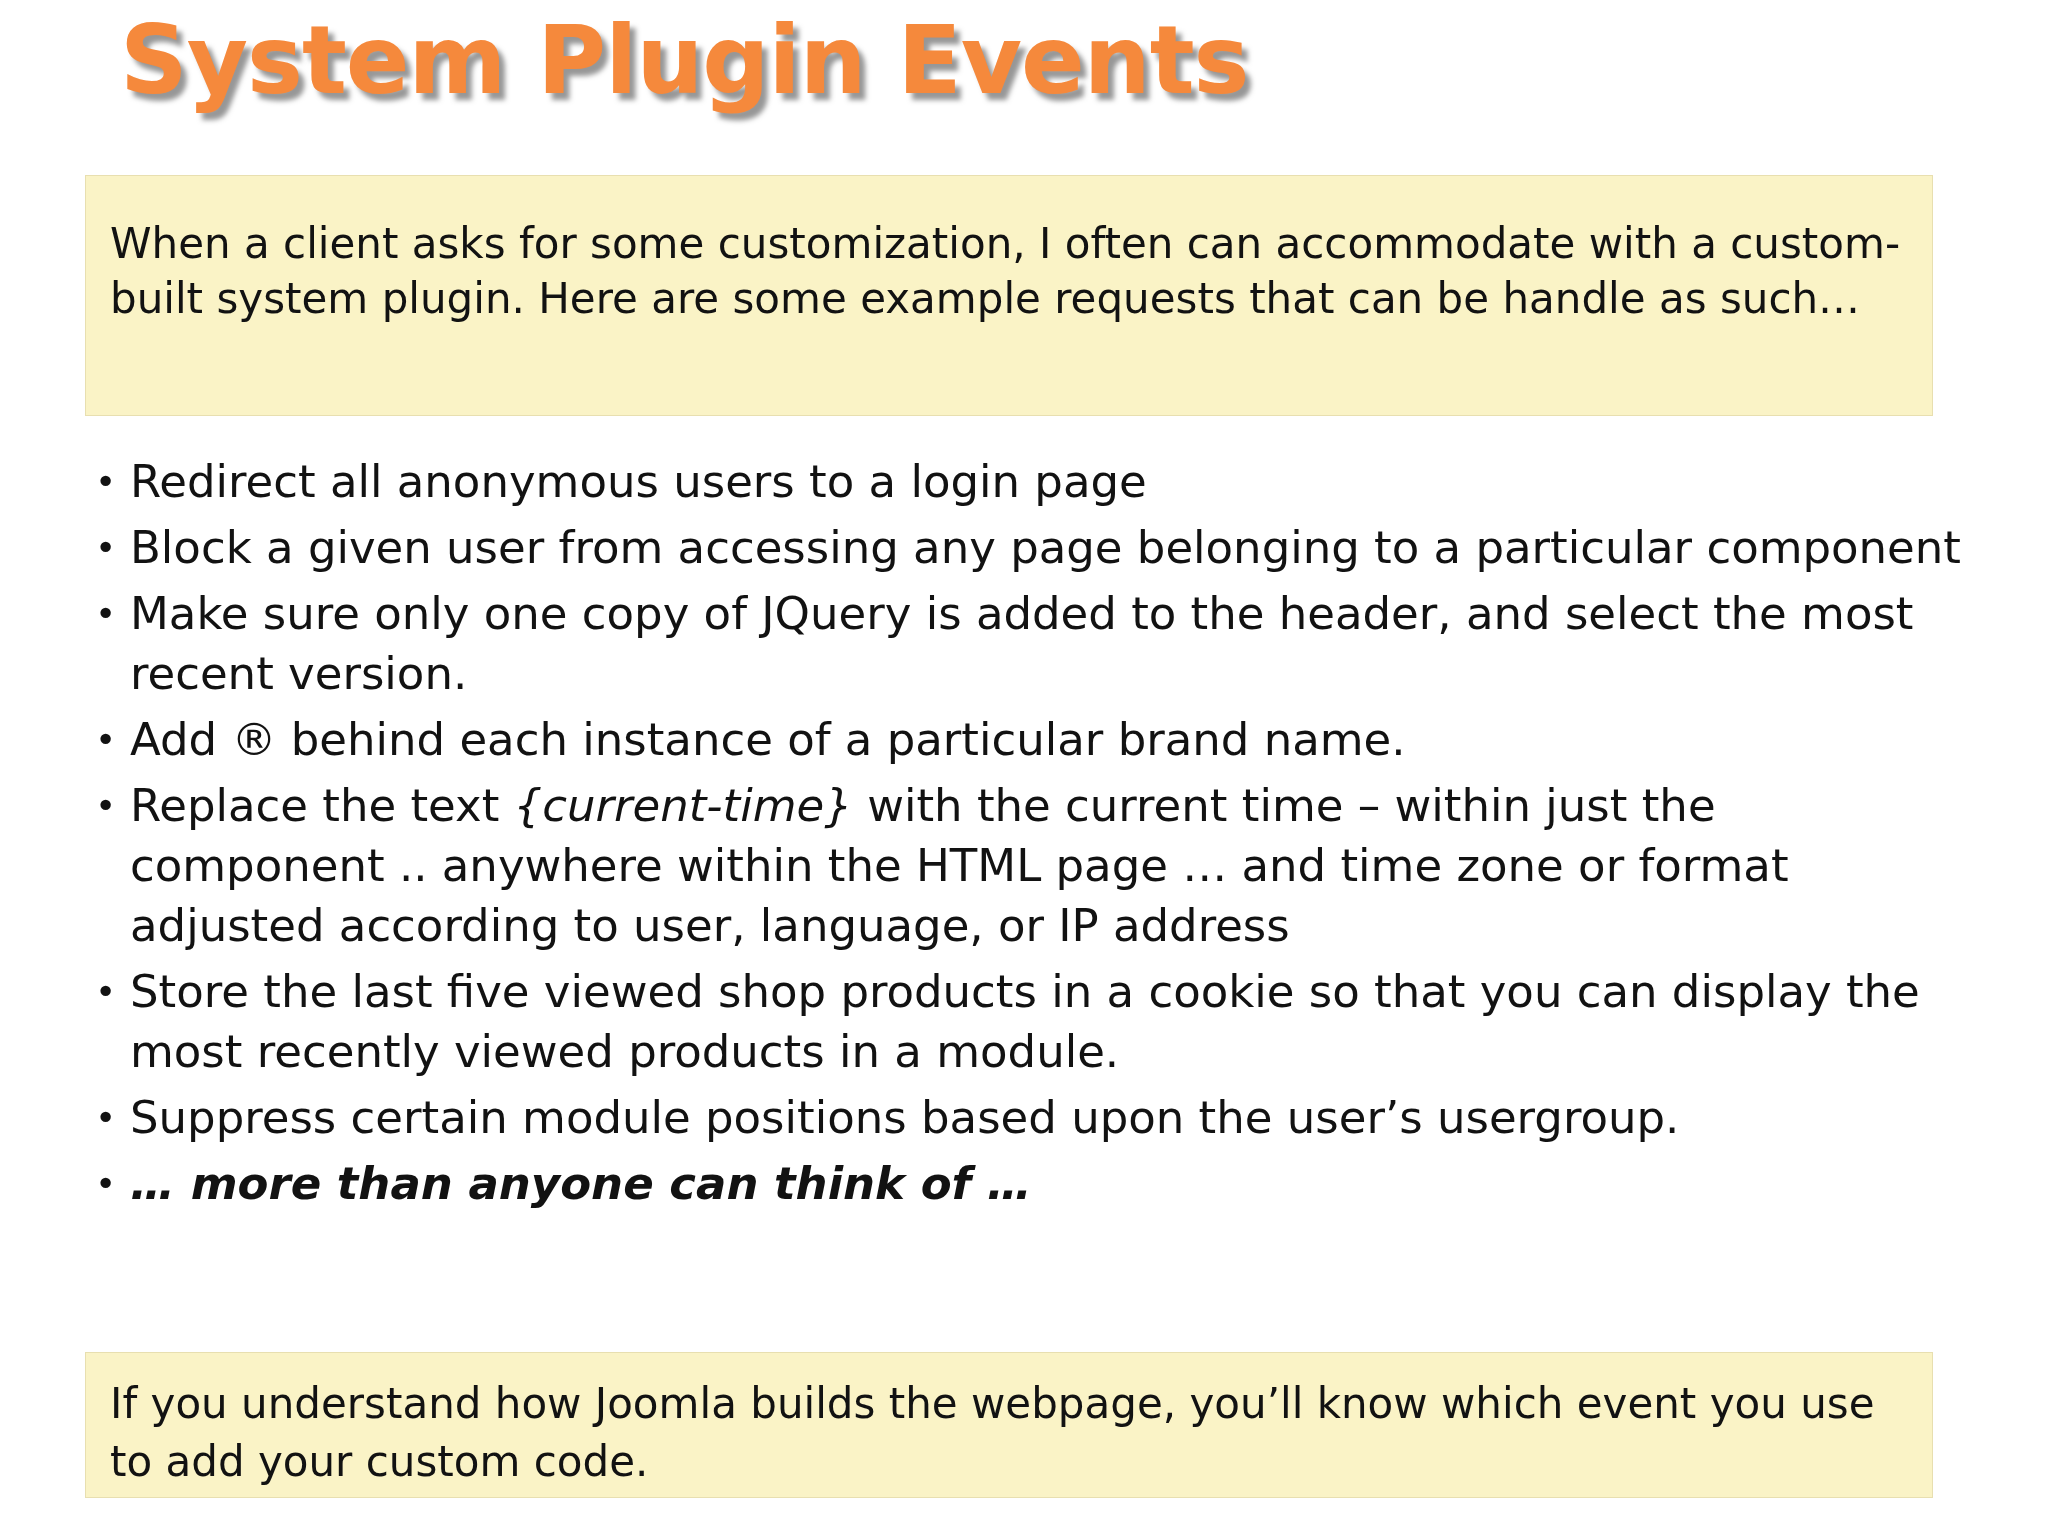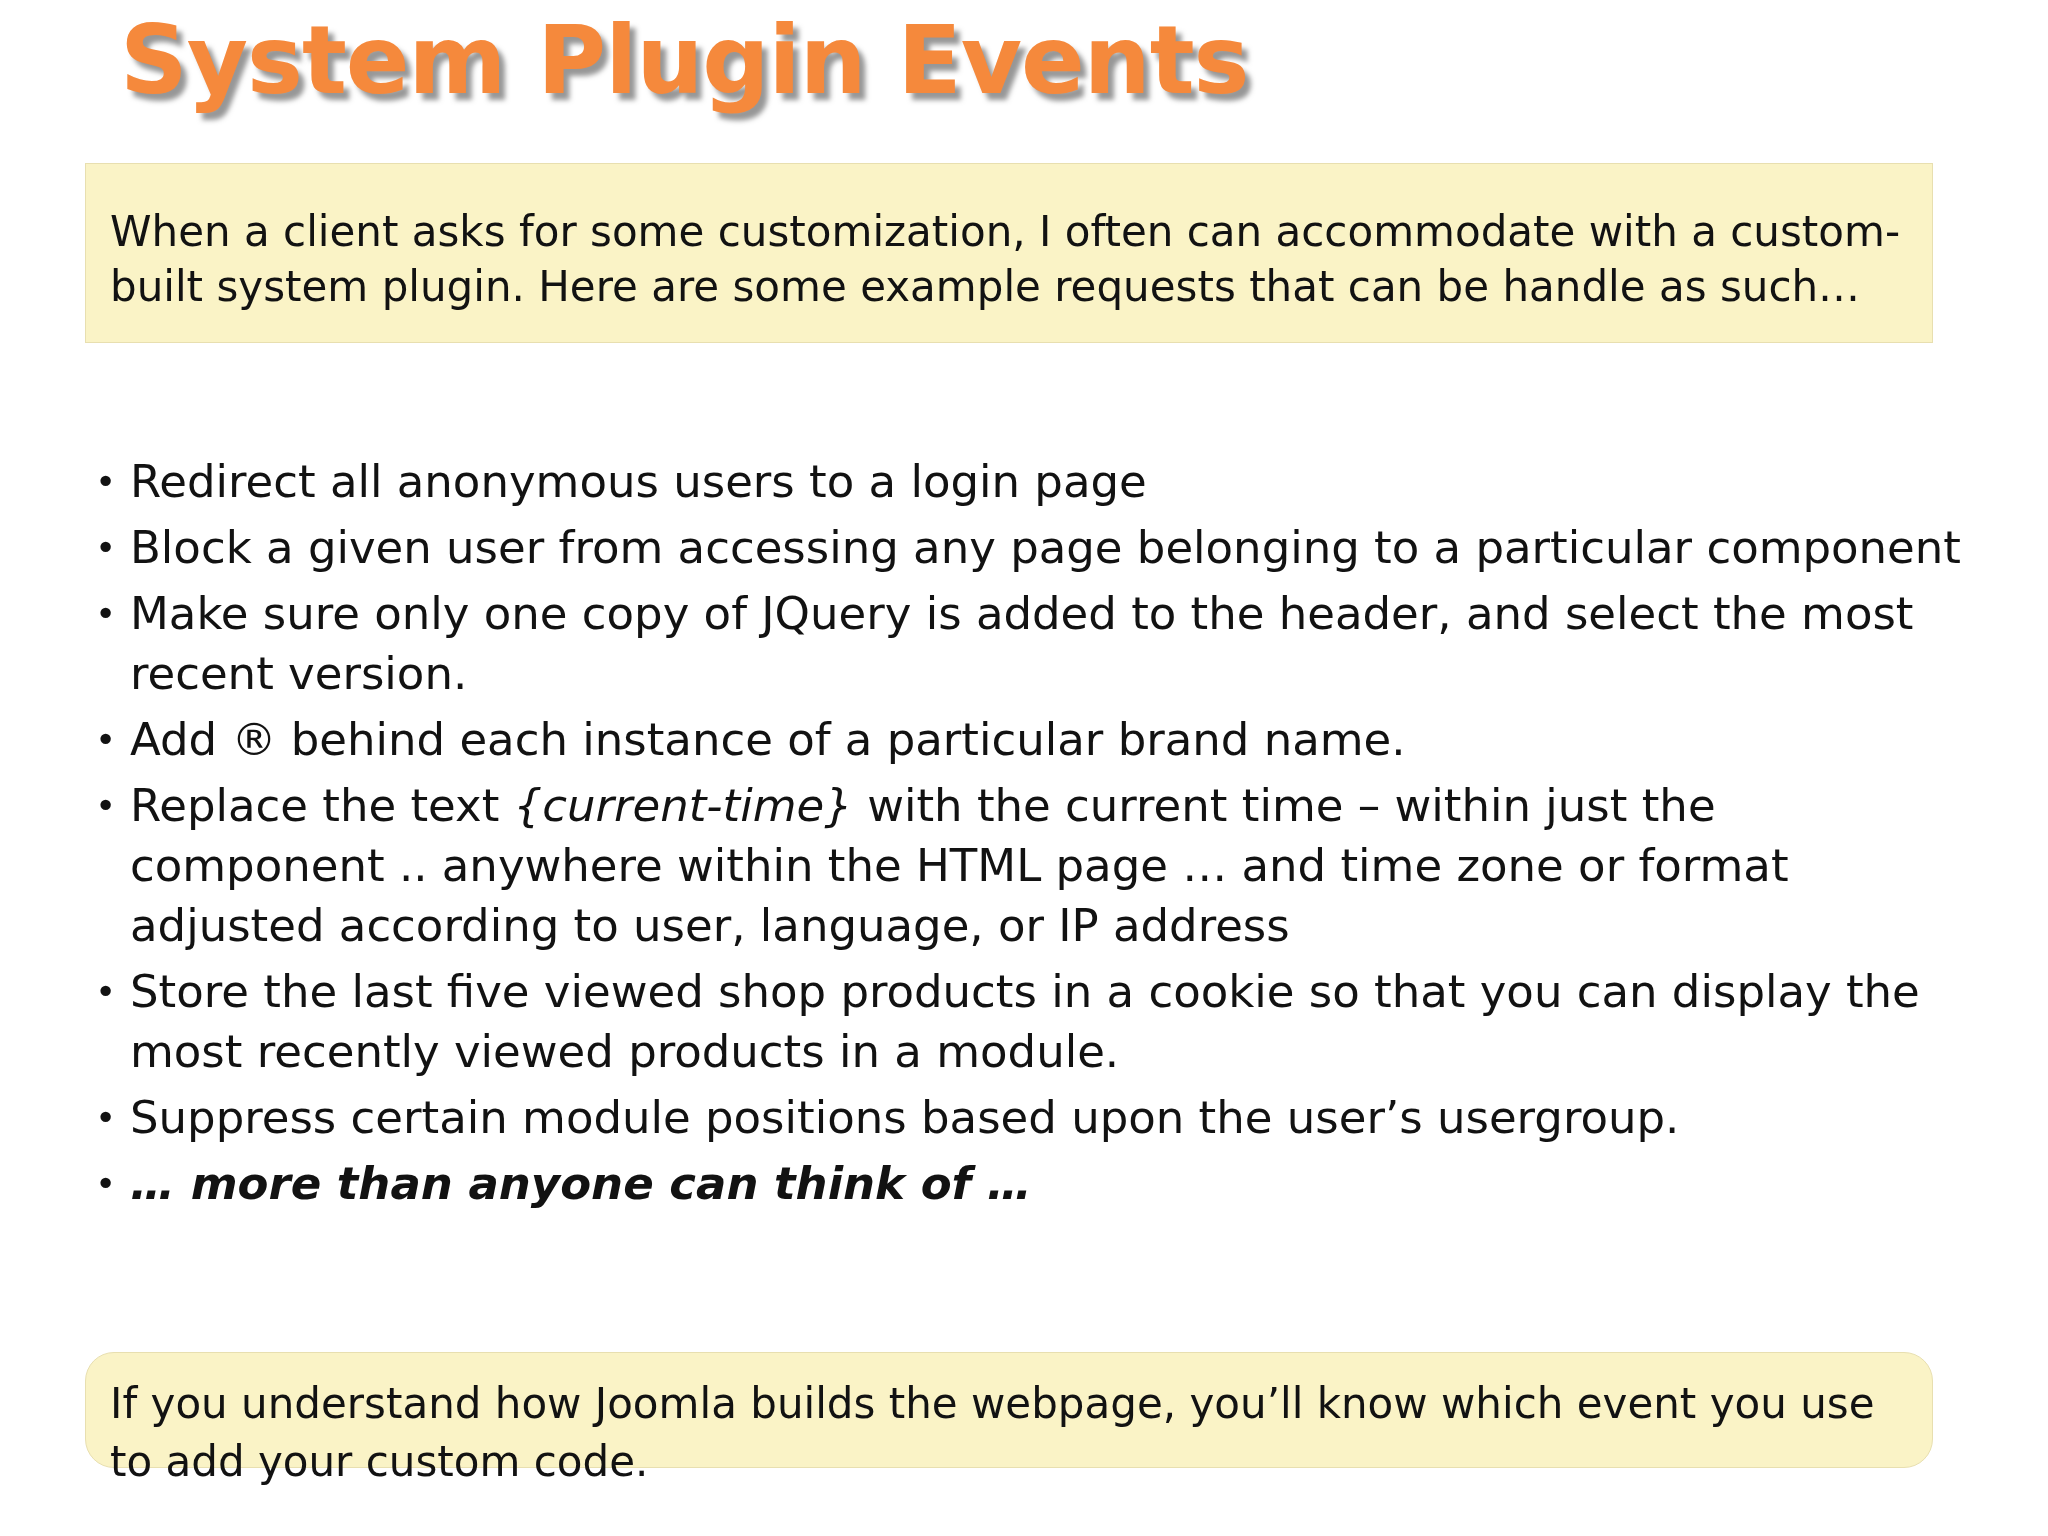--- a/index.html
+++ b/index.html
@@ -18,22 +18,22 @@
     text-shadow:6px 7px 5px rgba(125,125,125,.8);
     white-space:nowrap;
   }
 
   .box{
     position:absolute;left:85px;width:1848px;box-sizing:border-box;
     background:var(--highlight-yellow,#faf3c6);
     border:1px solid #e8dfb0;
   }
   .box p{margin:0;}
-  .intro{top:163px;height:180px;padding:40px 24px;font-size:42px;line-height:55px;}
-  .footer-box{top:1352px;height:116px;padding:22px 24px;font-size:42px;line-height:58px;border-radius:29px;}
+  .intro{top:175px;height:241px;padding:40px 24px;font-size:42px;line-height:55px;}
+  .footer-box{top:1352px;height:146px;padding:22px 24px;font-size:42px;line-height:58px;}
 
   .bullets{
     position:absolute;left:85px;top:452px;width:1880px;
     margin:0;padding:0;list-style:none;
     font-size:45px;line-height:60px;
   }
   .bullets li{position:relative;padding-left:45px;margin:0 0 6px 0;}
   .bullets li::before{
     content:"•";
     position:absolute;left:10px;top:0;

